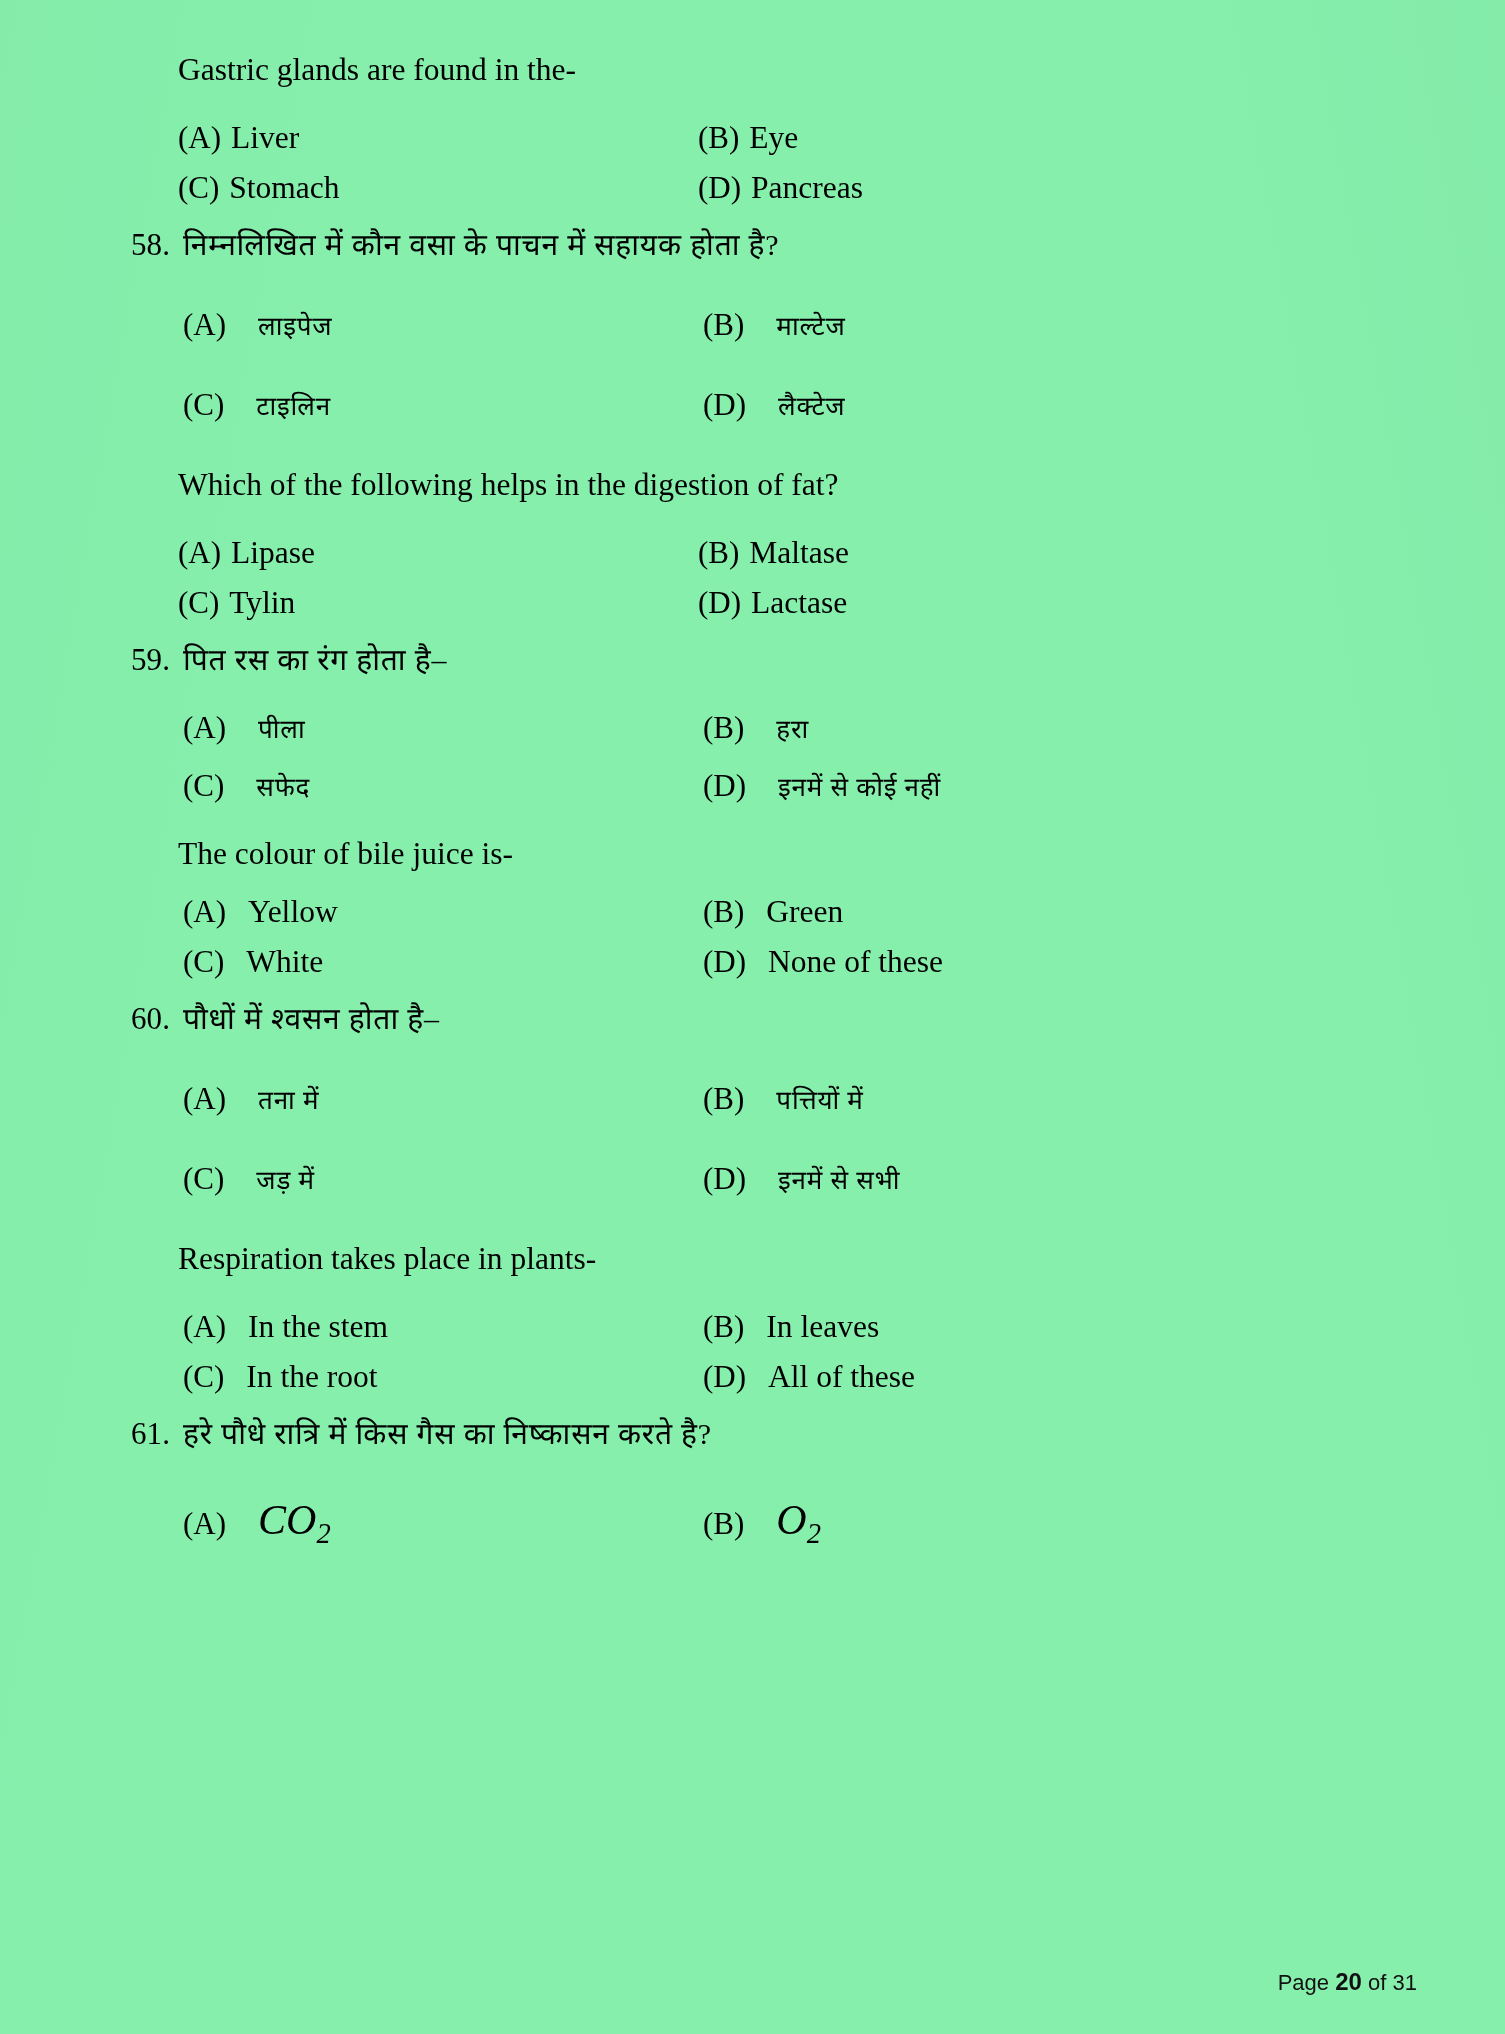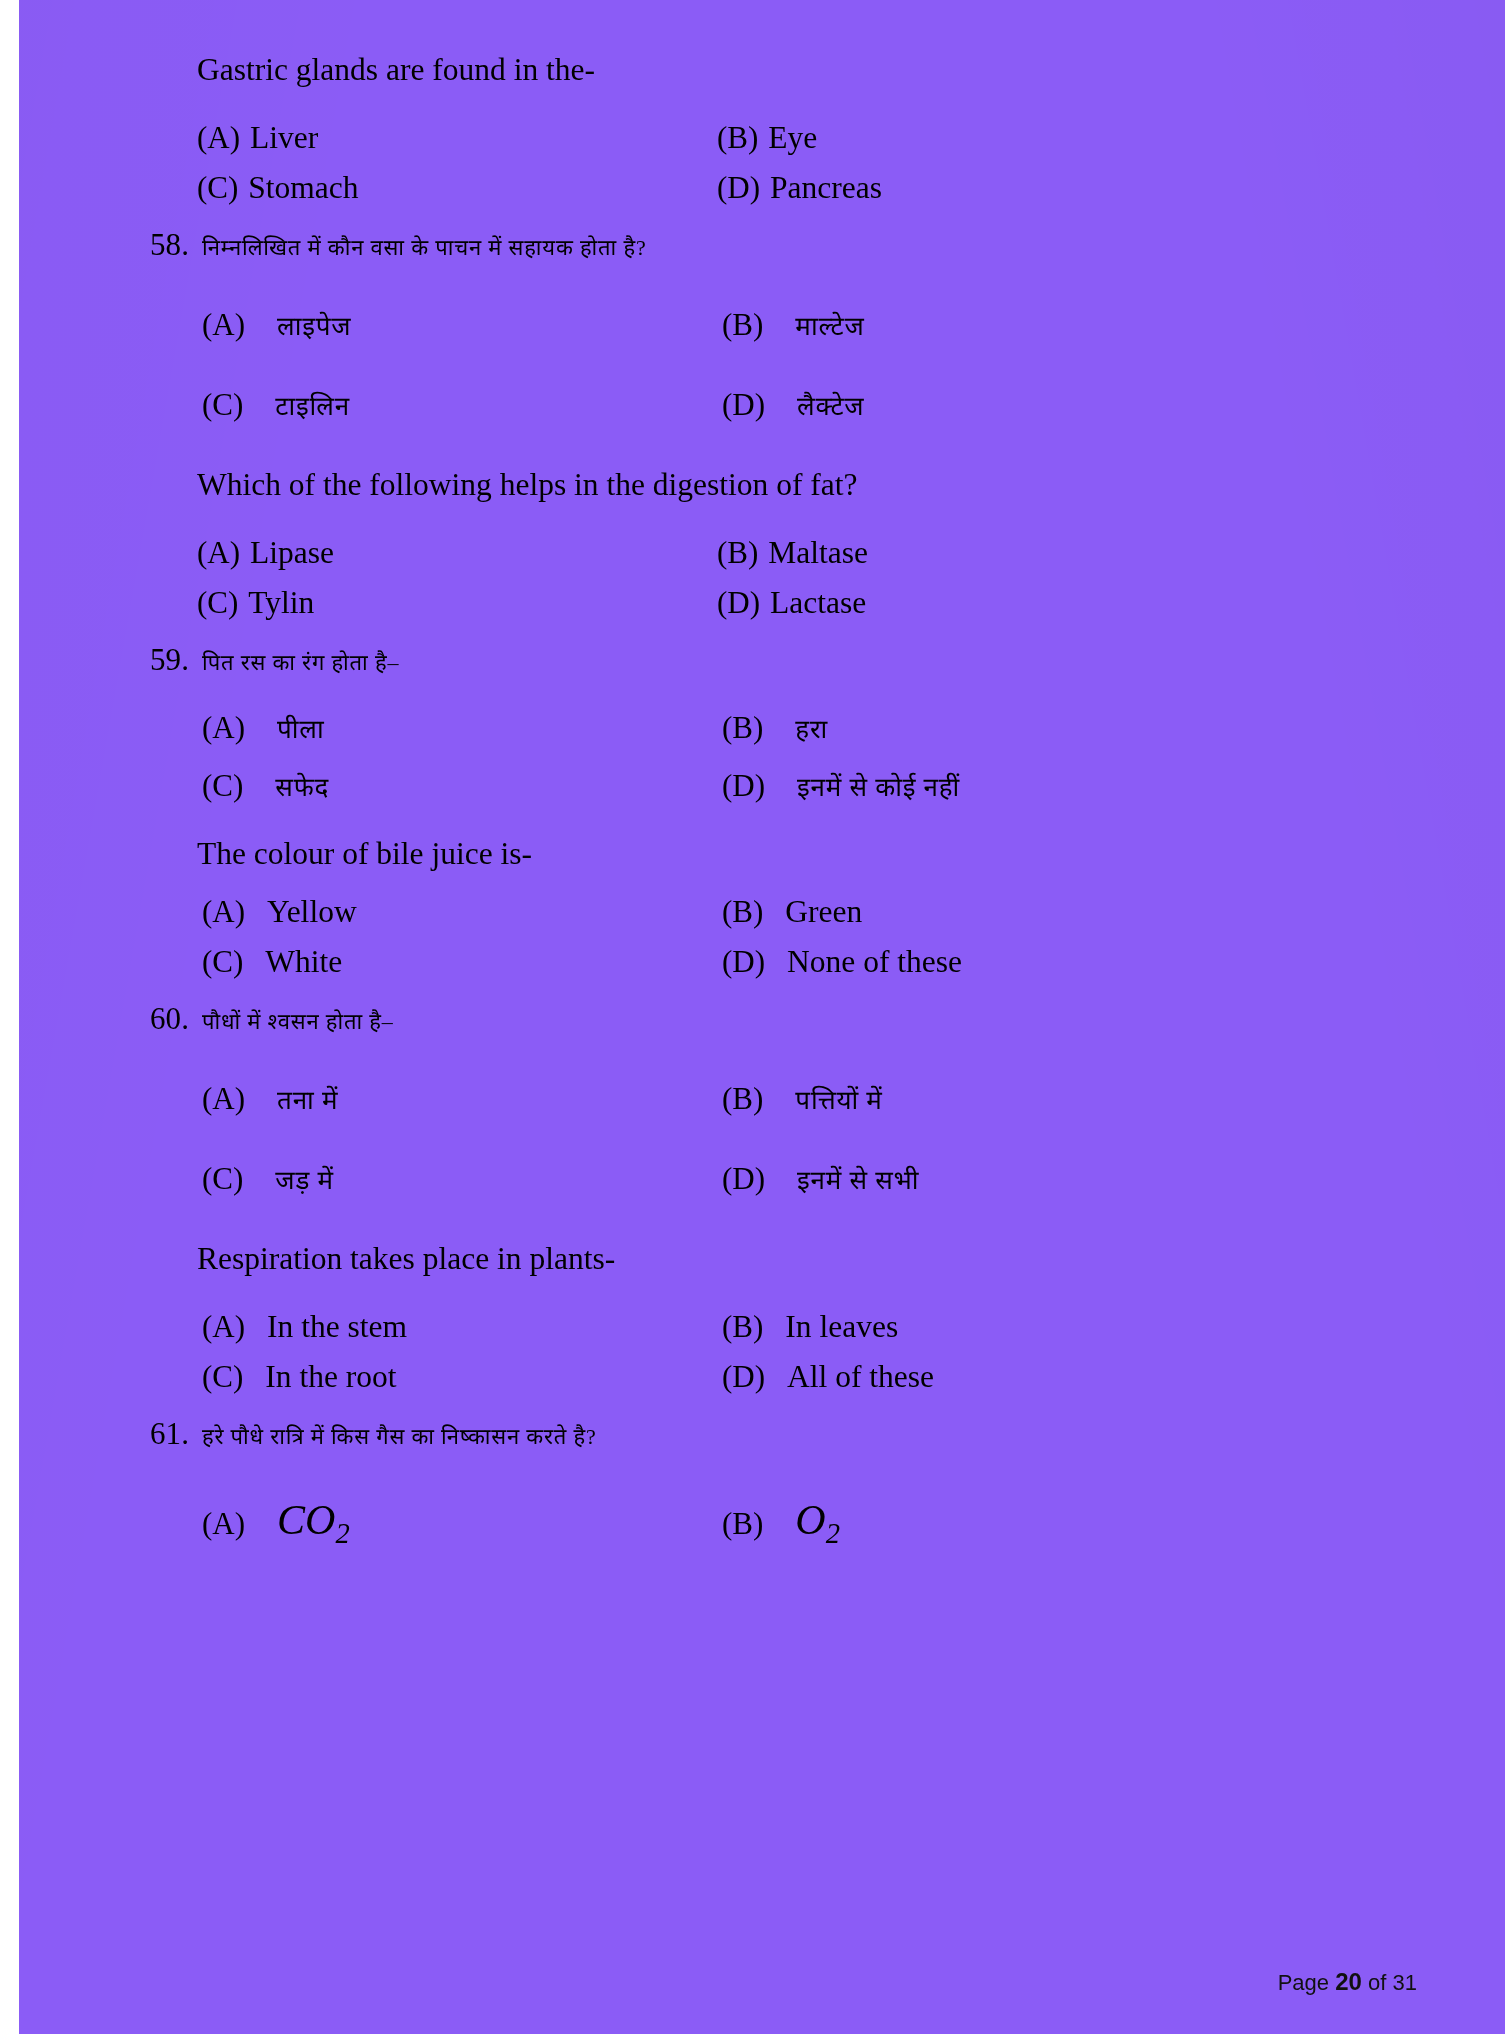--- a/index.html
+++ b/index.html
@@ -12,23 +12,22 @@
     height: 2034px;
     position: relative;
     font-family: "Liberation Serif", "DejaVu Serif", serif;
     color: #000000;
     overflow: hidden;
   }
 
   .page {
     position: absolute;
     inset: 0;
-    background: #8b5cf6;
+    background: #86efac;
     padding: 4px;
-    margin-left: 19px;
   }
 
   
   .page::before{
     content:"";
     position:absolute;
     inset:0;
     background:
       linear-gradient(100deg, rgba(0,0,0,0.012) 0%, rgba(0,0,0,0) 22%),
       linear-gradient(260deg, rgba(0,0,0,0.015) 0%, rgba(0,0,0,0) 18%);
@@ -50,21 +49,21 @@
     letter-spacing: 0.1px;
   }
   .q-num {
     width: 52px;
     margin-left: -44px;
     flex: 0 0 auto;
     font-size: 31px;
   }
   .q-text-hi {
     font-family: "Liberation Serif", "DejaVu Serif", serif;
-    font-size: 22px;
+    font-size: 30px;
     letter-spacing: 0.8px;
   }
 
   .stem-en {
     font-size: 31.5px;
     line-height: 1.15;
   }
 
   .opt-row {
     display: flex;

